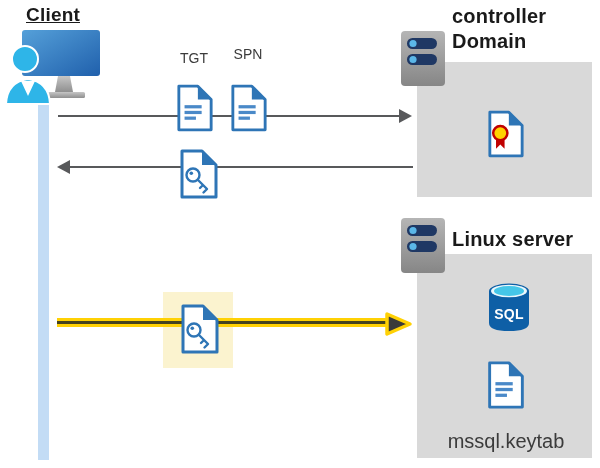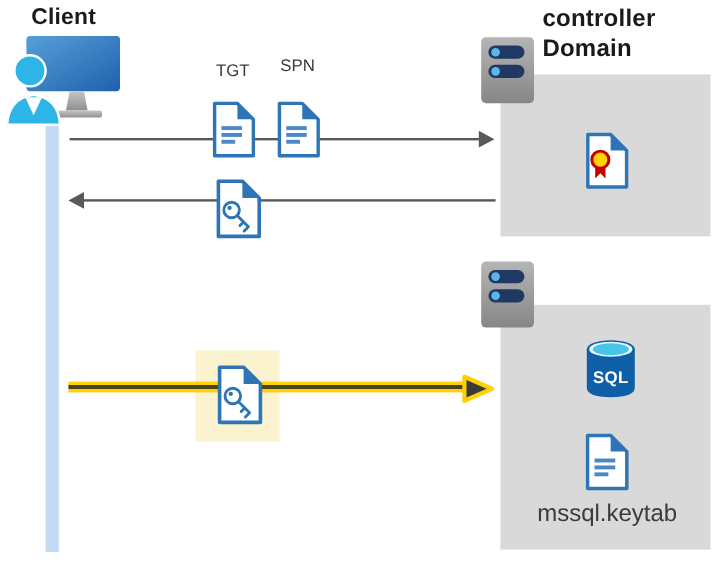--- a/index.html
+++ b/index.html
@@ -90,21 +90,21 @@
       <polygon points="52,50 64,50 67,66 49,66" fill="url(#gstand)"></polygon>
       <rect x="42" y="66" width="37" height="6" rx="1.5" fill="url(#gstand)"></rect>
     </g>
     <g>
       <circle class="person" cx="19" cy="33" r="13"></circle>
       <path class="person" d="M0 78 Q1 56 22 53 Q43 56 44 78 Z"></path>
       <polygon class="collar" points="15,55 29,55 22,70"></polygon>
     </g>
   </svg>
 
-  <div class="abs h-label" style="left:26px;top:4px;">Client</div>
+  <div class="abs h-label" style="left:26px;top:4px;text-decoration:underline;">Client</div>
 
   <div class="abs sub-label" style="left:172px;top:50px;width:44px;">TGT</div>
   <div class="abs sub-label" style="left:226px;top:46px;width:44px;">SPN</div>
 
   <svg class="abs" style="left:176px;top:83px;" width="38" height="50" viewBox="0 0 40 52">
     <path class="doc-o" d="M3 3 H23 L37 17 V49 H3 Z"></path>
     <path class="doc-f" d="M23 3 V17 H37 Z"></path>
     <rect class="doc-l" x="9" y="23" width="18" height="3.4"></rect>
     <rect class="doc-l" x="9" y="29" width="18" height="3.4"></rect>
     <rect class="doc-l" x="9" y="35" width="12" height="3.4"></rect>
@@ -147,38 +147,39 @@
   </svg>
 
   <svg class="abs" style="left:400px;top:217px;" width="46" height="57" viewBox="0 0 46 57">
     <rect class="srv-body" x="1" y="1" width="44" height="55" rx="4"></rect>
     <rect class="srv-bar" x="7" y="8" width="30" height="11" rx="5.5"></rect>
     <circle class="srv-dot" cx="13" cy="13.5" r="3.6"></circle>
     <rect class="srv-bar" x="7" y="24" width="30" height="11" rx="5.5"></rect>
     <circle class="srv-dot" cx="13" cy="29.5" r="3.6"></circle>
   </svg>
 
+  <div class="abs h-label-lg" style="left:452px;top:227px;">Linux server</div>
 
   <svg class="abs" style="left:486px;top:282px;" width="46" height="53" viewBox="0 0 46 53">
     <path class="sql-body" d="M3 9 L3 41 Q3 49 23 49 Q43 49 43 41 L43 9 Z"></path>
     <ellipse class="sql-body" cx="23" cy="9" rx="20" ry="7.5"></ellipse>
     <ellipse class="sql-rim" cx="23" cy="9" rx="18" ry="6.3"></ellipse>
     <ellipse class="sql-top" cx="23" cy="9" rx="15" ry="5"></ellipse>
     <text class="sql-text" x="23" y="37" text-anchor="middle">SQL</text>
   </svg>
 
   <svg class="abs" style="left:486px;top:360px;" width="40" height="50" viewBox="0 0 40 52">
     <path class="doc-o" d="M3 3 H23 L37 17 V49 H3 Z"></path>
     <path class="doc-f" d="M23 3 V17 H37 Z"></path>
     <rect class="doc-l" x="9" y="23" width="18" height="3.4"></rect>
     <rect class="doc-l" x="9" y="29" width="18" height="3.4"></rect>
     <rect class="doc-l" x="9" y="35" width="12" height="3.4"></rect>
   </svg>
 
-  <div class="abs file-label" style="left:417px;top:417px;width:178px;">mssql.keytab</div>
+  <div class="abs file-label" style="left:417px;top:430px;width:178px;">mssql.keytab</div>
 
   <svg class="abs" style="left:180px;top:302px;" width="40" height="54" viewBox="0 0 40 52">
     <path class="doc-o" d="M3 3 H23 L37 17 V49 H3 Z"></path>
     <path class="doc-f" d="M23 3 V17 H37 Z"></path>
     <circle class="key-s" cx="14" cy="27" r="6.5"></circle>
     <circle class="key-dot" cx="12.3" cy="25.3" r="1.8"></circle>
     <path class="key-s" d="M19 32 L28 41 M28 41 L24.5 44.5 M24 37 L21 40"></path>
   </svg>
 
 </div>

